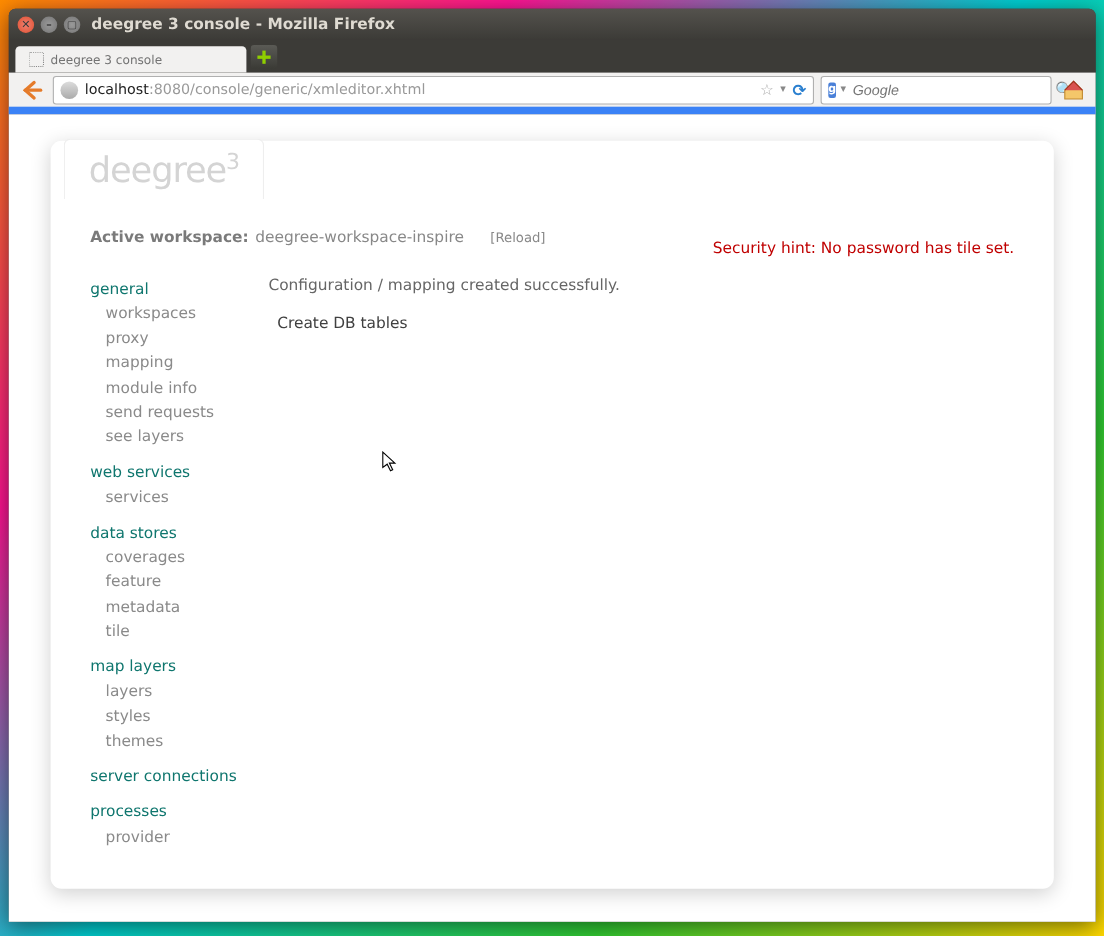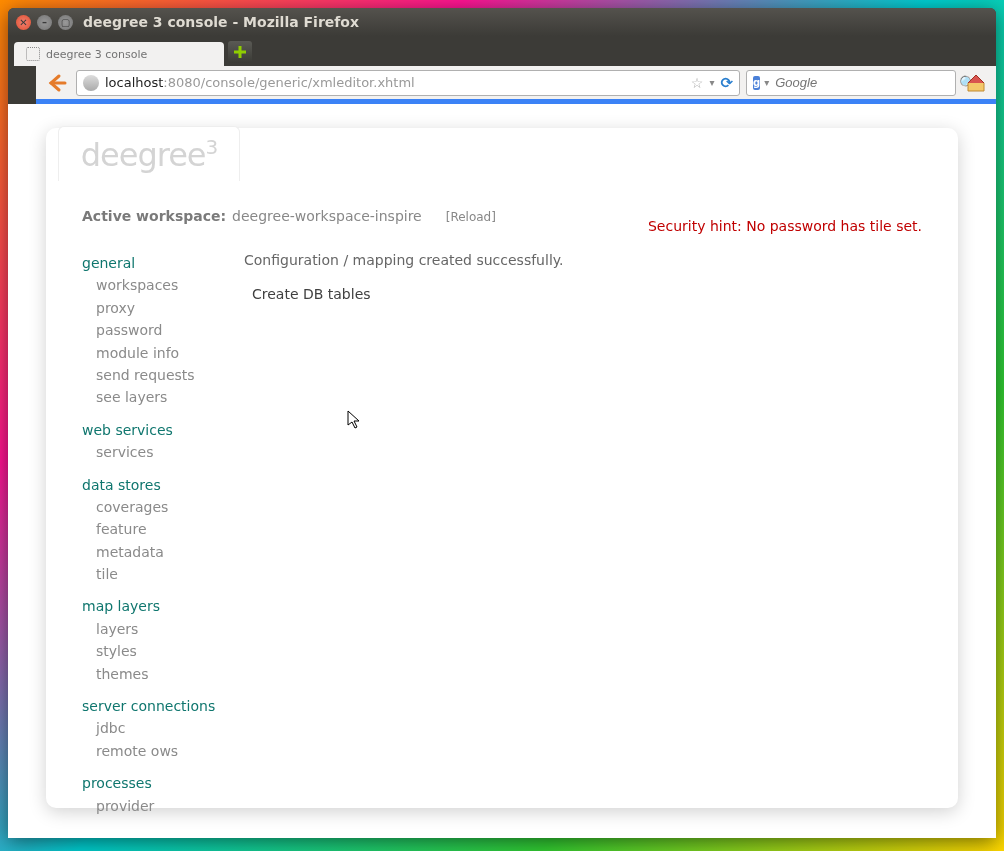--- a/index.html
+++ b/index.html
@@ -74,26 +74,25 @@
     width: 24px; height: 22px;
     background: linear-gradient(#5a5a55,#3a3a35);
     border-radius: 3px;
     display: flex; align-items: center; justify-content: center;
     margin-bottom: 3px;
   }
   .newtab-btn svg { width: 14px; height: 14px; }
   .navbar {
     height: 38px;
     background: #f2f1f0;
-    border-bottom: 5px solid #3b82f6;
+    border-bottom: 7px solid #3b82f6;
     display: flex;
     align-items: center;
     padding: 0 6px;
     gap: 6px;
-    margin-left: 28px;
   }
   .nav-back {
     width: 28px; height: 28px;
     display: flex; align-items: center; justify-content: center;
   }
   .url-bar {
     flex: 1;
     height: 26px;
     background: #fff;
     border: 1px solid #b0b0b0;
@@ -298,21 +297,21 @@
         </div>
 
         <div class="security-hint">Security hint: No password has tile set.</div>
 
         <div class="layout">
           <div class="sidebar" id="sidebar">
               <div class="cat">general</div>
               <div class="items">
                 <a>workspaces</a>
                 <a>proxy</a>
-                <a>password</a>
+                <a>mapping</a>
                 <a>module info</a>
                 <a>send requests</a>
                 <a>see layers</a>
               </div>
               <div class="cat">web services</div>
               <div class="items">
                 <a>services</a>
               </div>
               <div class="cat">data stores</div>
               <div class="items">
@@ -321,24 +320,20 @@
                 <a>metadata</a>
                 <a>tile</a>
               </div>
               <div class="cat">map layers</div>
               <div class="items">
                 <a>layers</a>
                 <a>styles</a>
                 <a>themes</a>
               </div>
               <div class="cat">server connections</div>
-              <div class="items">
-                <a>jdbc</a>
-                <a>remote ows</a>
-              </div>
               <div class="cat">processes</div>
               <div class="items">
                 <a>provider</a>
               </div>
             </div>
           <div class="main">
             <div class="status-msg">Configuration / mapping created successfully.</div>
             <span class="action-link">Create DB tables</span>
             <div class="cursor">
               <svg width="16" height="20" viewBox="0 0 16 20">

